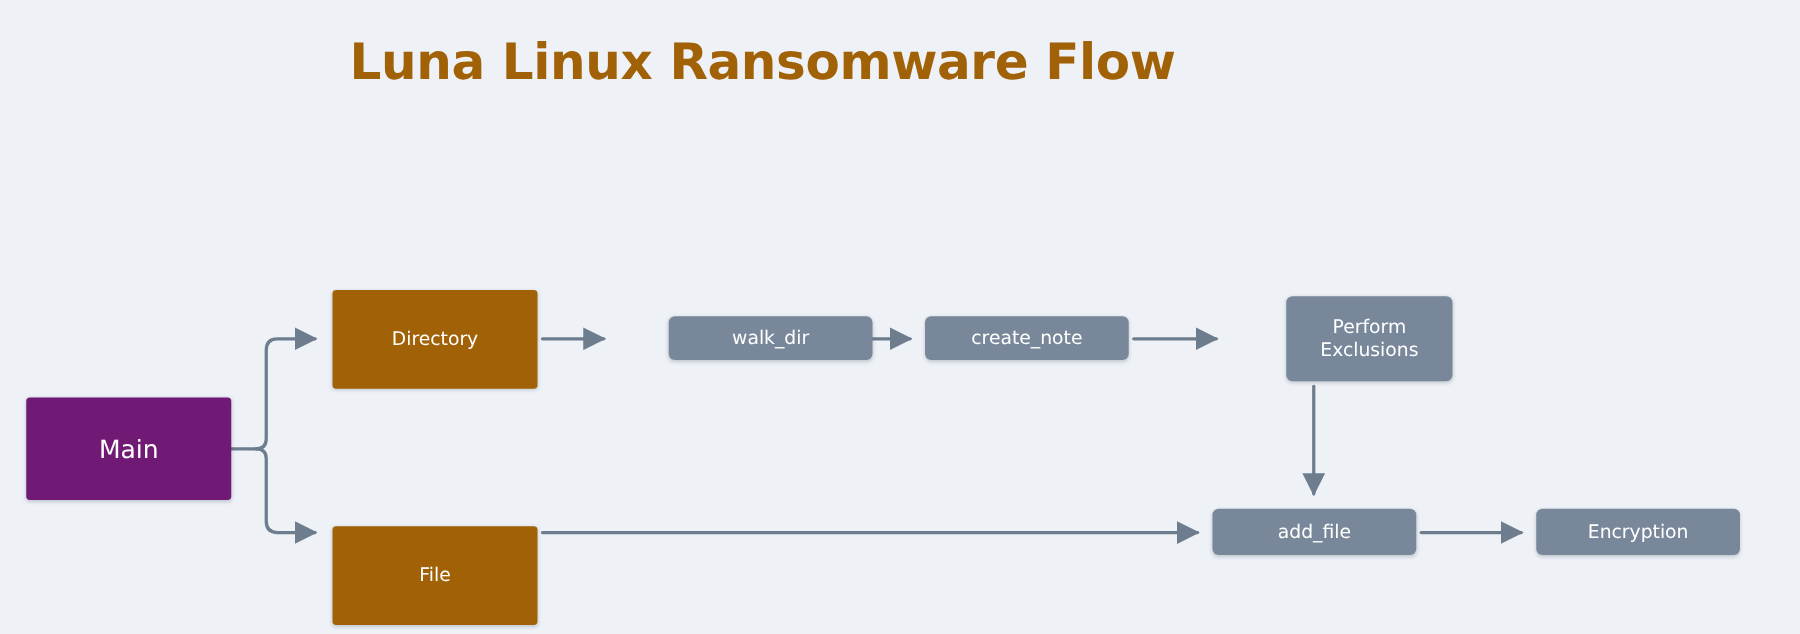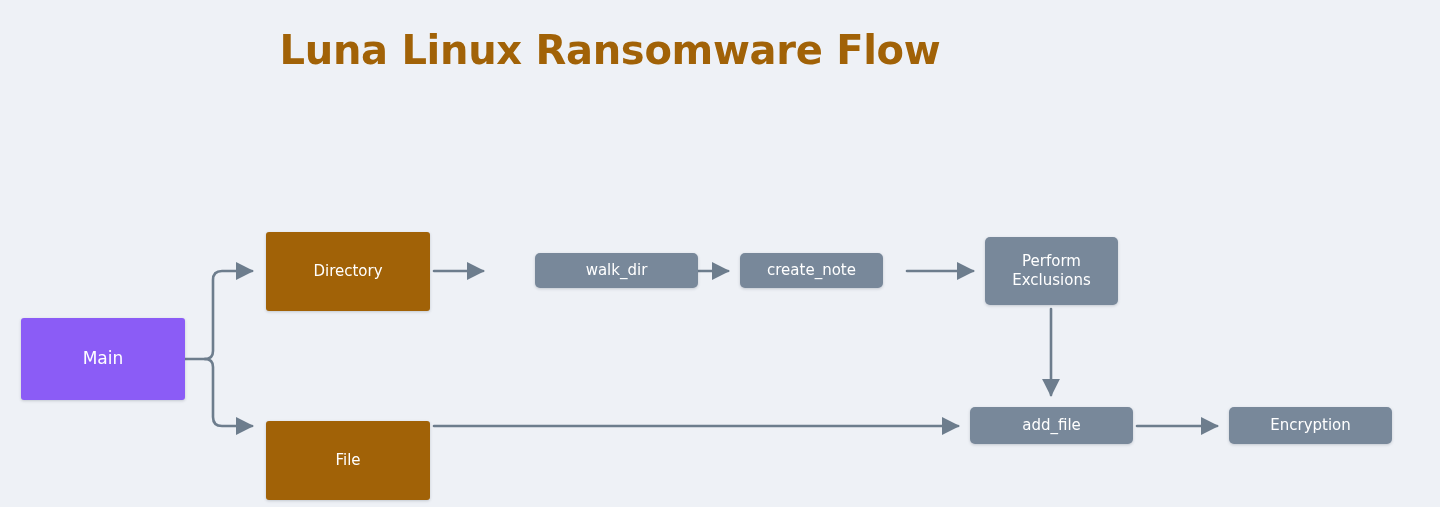--- a/index.html
+++ b/index.html
@@ -49,38 +49,39 @@
     color: #ffffff;
     box-shadow: 0 1px 3px rgba(40,55,75,0.22);
   }
   .node .label {
     display: block;
     width: 100%;
     line-height: 1.25;
     white-space: pre-line;
   }
   .kind-main {
-    background: #8b5cf6;
+    background: #701a75;
     border-radius: 3px;
-    font-size: 17px;
+    font-size: 20px;
   }
   .kind-entity {
     background: #a16207;
     border-radius: 3px;
     font-size: 15px;
   }
   .kind-step {
     background: #78889a;
     border-radius: 5px;
     font-size: 15px;
   }
   .kind-step-tall {
     background: #78889a;
     border-radius: 5px;
     font-size: 15px;
+    margin-left: 44px;
   }
 </style>
 </head>
 <body>
 
 <div id="canvas">
 
   <div id="title">Luna Linux Ransomware Flow</div>
 
   <svg id="edges" viewBox="0 0 1440 507" width="1440" height="507" xmlns="http://www.w3.org/2000/svg">
@@ -121,21 +122,21 @@
   </div>
 
   <div class="node kind-entity" style="left:266px; top:386px; width:164px; height:79px;margin-top:35px;">
     <span class="label">File</span>
   </div>
 
   <div class="node kind-step" style="left:495px; top:253px; width:163px; height:35px;margin-left:40px;">
     <span class="label">walk_dir</span>
   </div>
 
-  <div class="node kind-step" style="left:740px; top:253px; width:143px; height:35px;">
+  <div class="node kind-step" style="left:740px; top:253px; width:163px; height:35px;">
     <span class="label">create_note</span>
   </div>
 
   <div class="node kind-step-tall" style="left:985px; top:237px; width:133px; height:68px;">
     <span class="label">Perform
 Exclusions</span>
   </div>
 
   <div class="node kind-step" style="left:970px; top:407px; width:163px; height:37px;">
     <span class="label">add_file</span>

